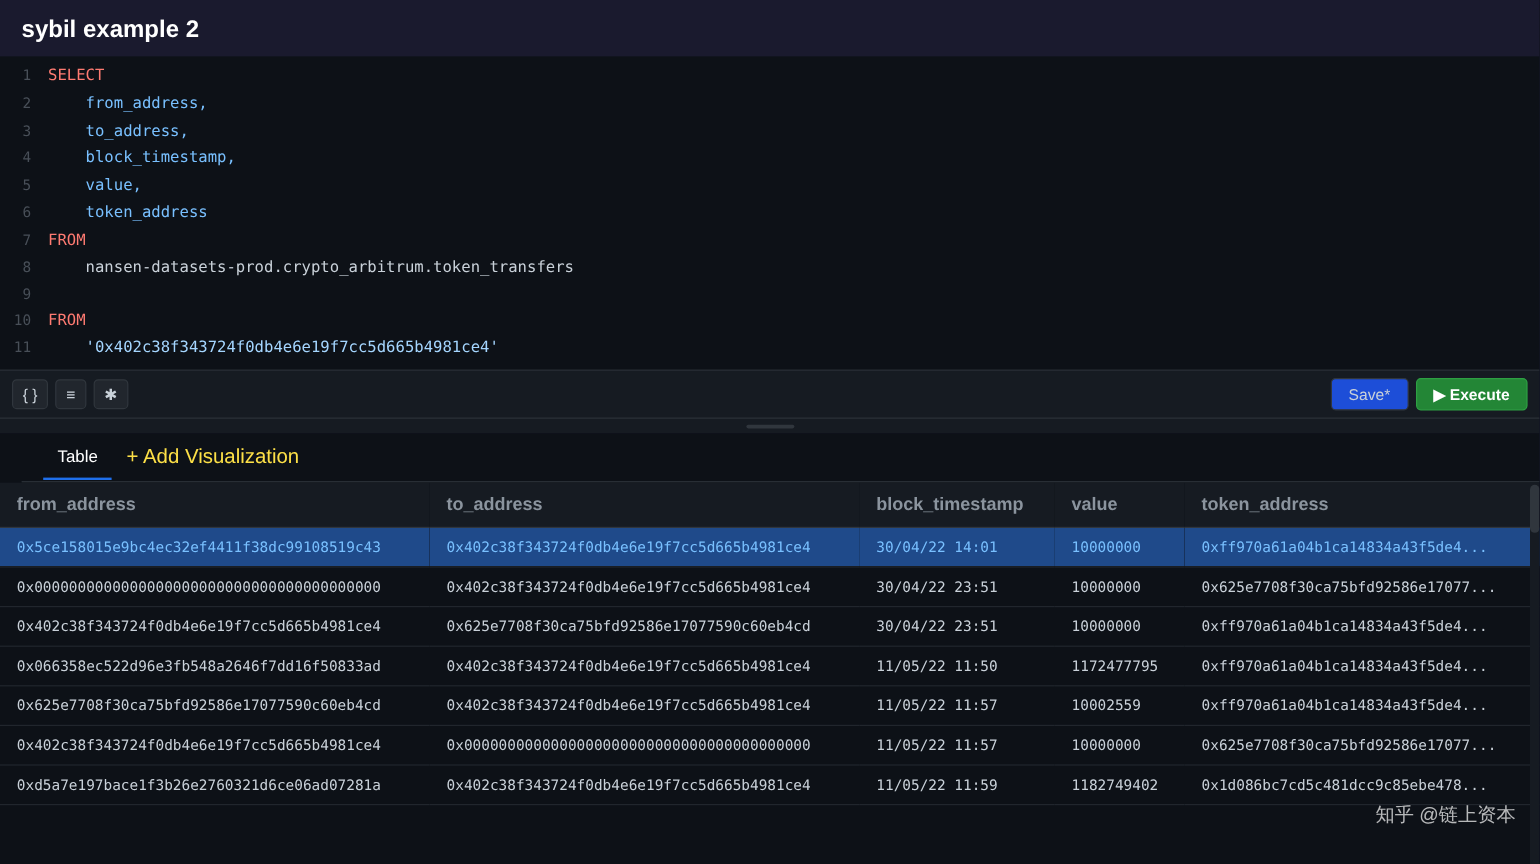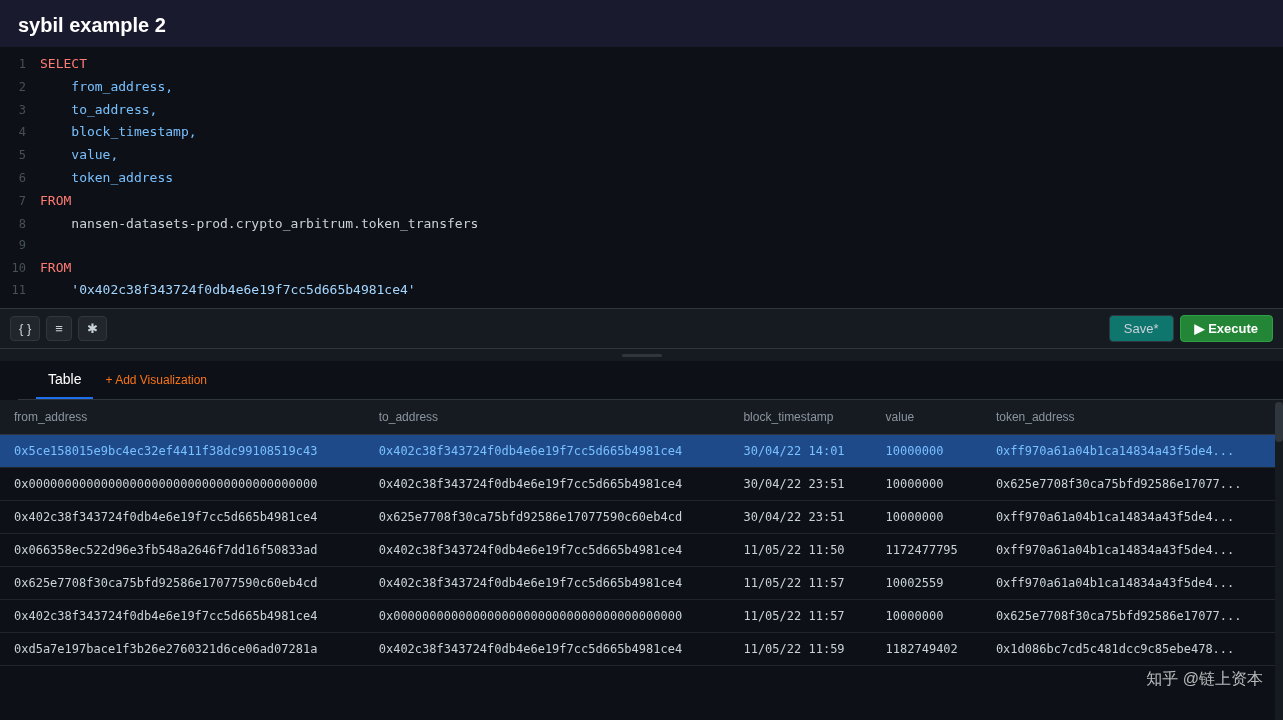--- a/index.html
+++ b/index.html
@@ -69,21 +69,21 @@
       color: #c9d1d9;
       border-radius: 4px;
       padding: 4px 8px;
       cursor: pointer;
       font-size: 13px;
     }
 
     .spacer { flex: 1; }
 
     .save-btn {
-      background: #0f766e;
+      background: #1d4ed8;
       border: 1px solid #30363d;
       color: #c9d1d9;
       border-radius: 4px;
       padding: 5px 14px;
       cursor: pointer;
       font-size: 13px;
     }
 
     .execute-btn {
       background: #238636;
@@ -139,23 +139,23 @@
       color: #8b949e;
       font-family: sans-serif;
     }
 
     .tab.active {
       color: #ffffff;
       border-bottom: 2px solid #1f6feb;
     }
 
     .add-viz {
-      color: #f97316;
-      cursor: pointer;
-      font-size: 12px;
+      color: #fde047;
+      cursor: pointer;
+      font-size: 17px;
       padding: 10px 12px;
       display: flex;
       align-items: center;
       gap: 4px;
       font-family: sans-serif;
     }
 
     
     .table-container {
       overflow: auto;
@@ -170,22 +170,22 @@
     }
 
     thead tr {
       background: #161b22;
     }
 
     th {
       text-align: left;
       padding: 10px 14px;
       color: #8b949e;
-      font-weight: 400;
-      font-size: 12px;
+      font-weight: 700;
+      font-size: 15px;
       border-bottom: 1px solid #30363d;
       white-space: nowrap;
       font-family: sans-serif;
     }
 
     td {
       padding: 9px 14px;
       border-bottom: 1px solid #21262d;
       font-size: 12px;
       white-space: nowrap;

